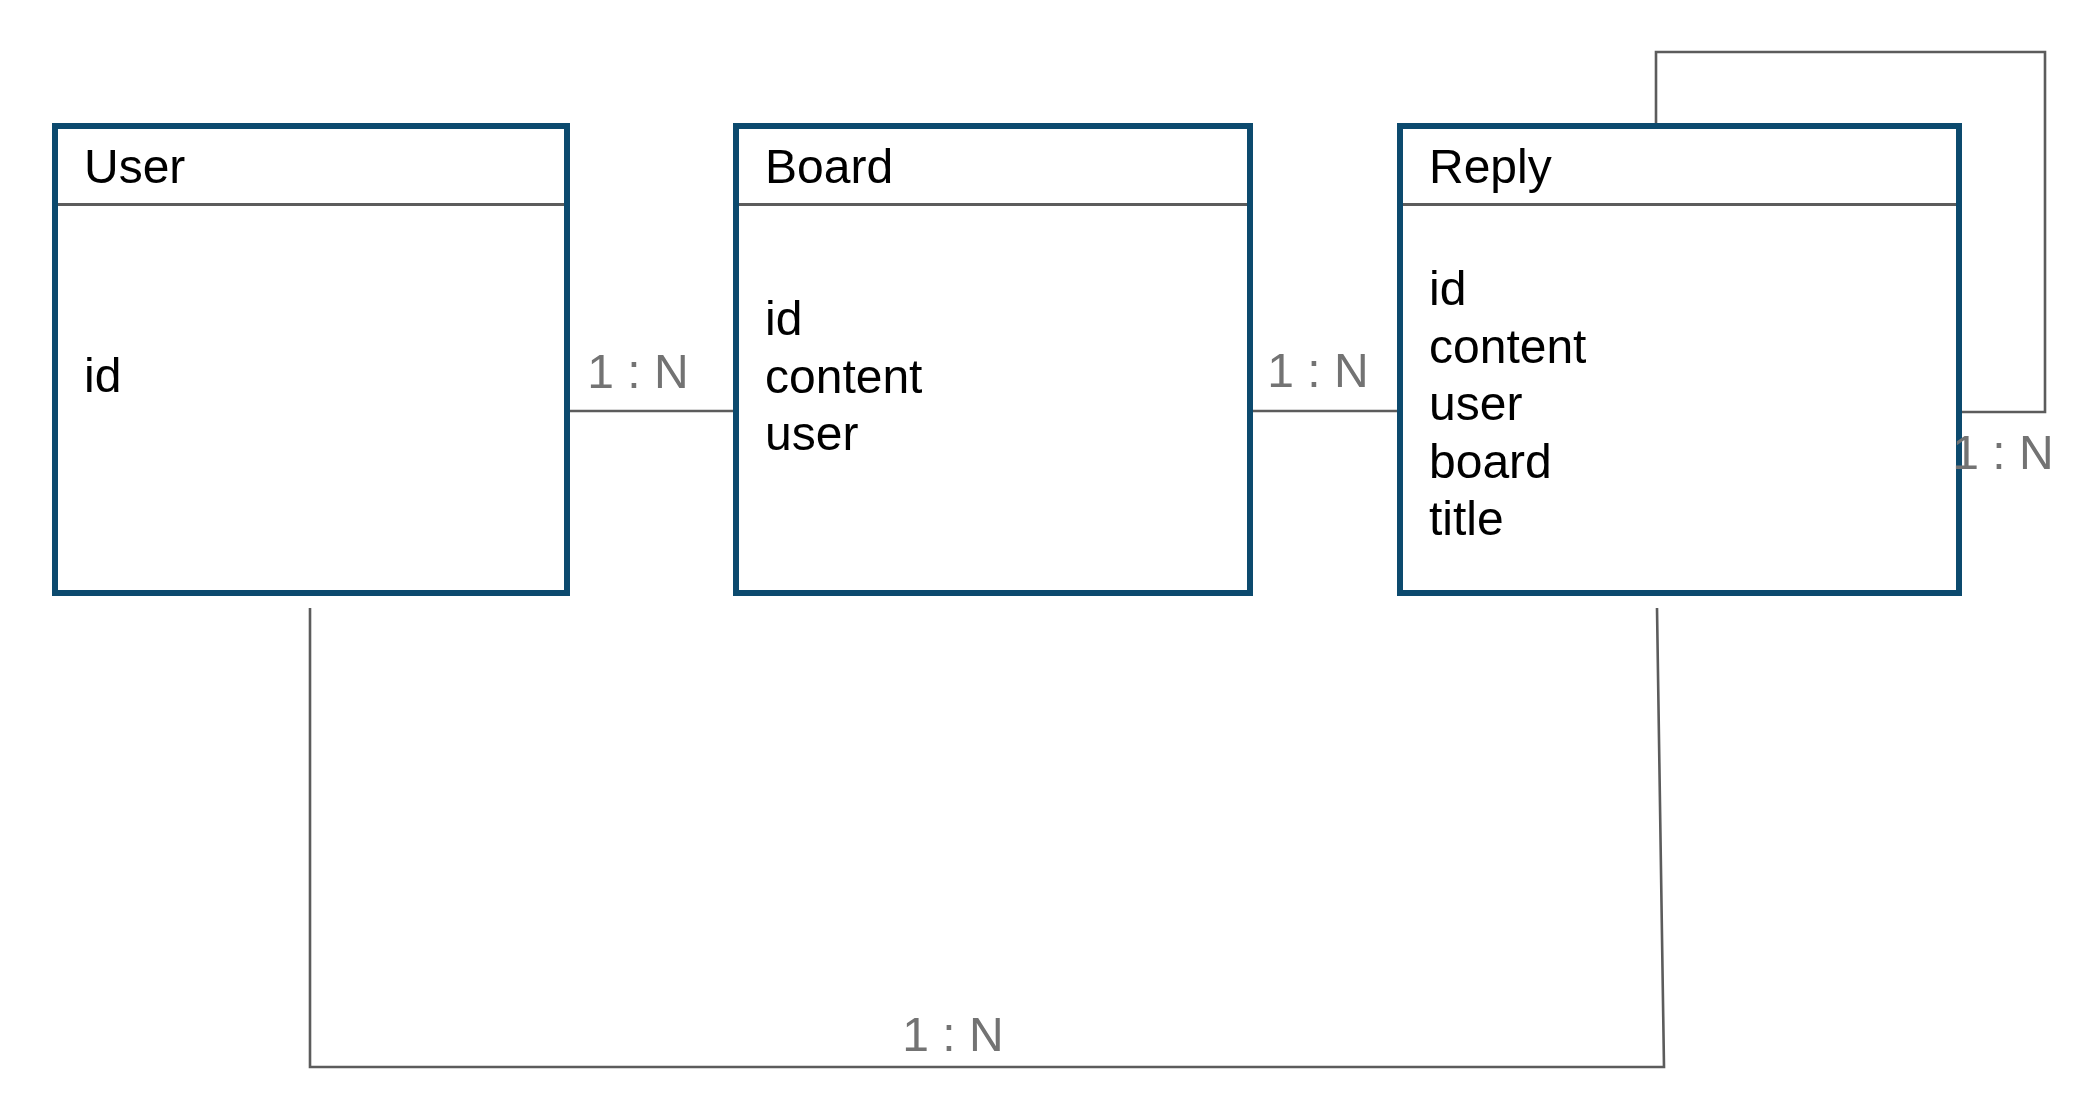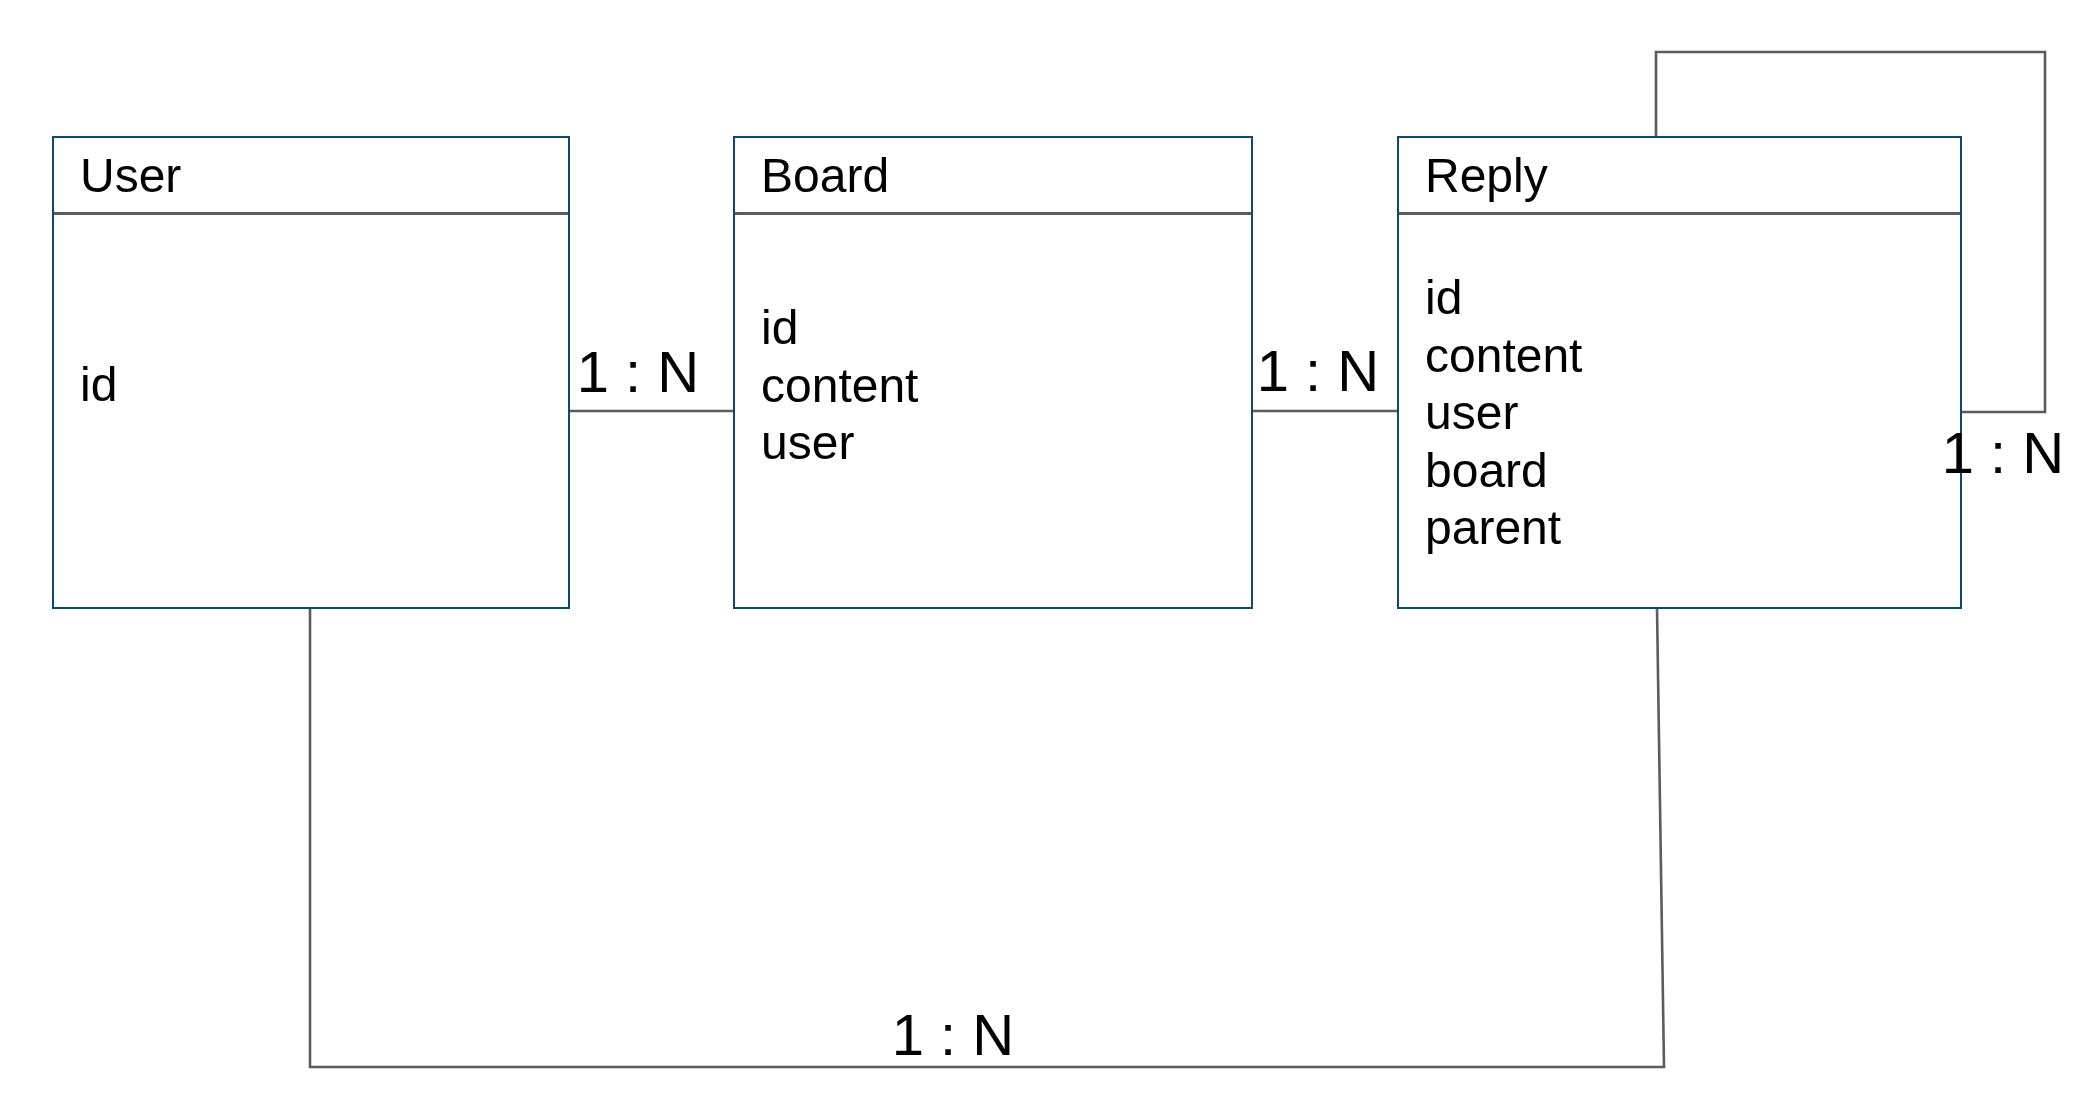--- a/index.html
+++ b/index.html
@@ -25,22 +25,22 @@
   }
   .connectors path {
     fill: none;
     stroke: #5c5c5c;
     stroke-width: 2.6;
   }
   .entity {
     position: absolute;
     width: 518px;
     height: 473px;
-    top: 136px;
-    border: 2px solid #0c4a6e;
+    top: 123px;
+    border: 6px solid #0c4a6e;
     background: #ffffff;
     box-sizing: border-box;
   }
   .entity-header {
     height: 74px;
     border-bottom: 3px solid #5c5c5c;
     display: flex;
     align-items: center;
     padding-left: 26px;
     font-size: 48px;
@@ -56,24 +56,24 @@
     color: #000000;
   }
   #entity-user  { left: 52px; }
   #entity-board { left: 733px; width: 520px; }
   #entity-reply { left: 1397px; width: 565px; }
   #entity-user  .entity-fields { top: 218px; }
   #entity-board .entity-fields { top: 161px; }
   #entity-reply .entity-fields { top: 131px; }
   .rel-label {
     position: absolute;
-    font-size: 58px;
+    font-size: 48px;
     white-space: nowrap;
     transform: translate(-50%, -50%);
-    color: #000000;
+    color: #737373;
   }
   #label-user-board  { left: 638px;  top: 371px; }
   #label-board-reply { left: 1318px; top: 370px; }
   #label-reply-self  { left: 2003px; top: 452px; }
   #label-user-reply  { left: 953px;  top: 1034px; }
 </style>
 </head>
 <body>
 
 <div class="canvas">
@@ -107,21 +107,21 @@
 
   <div class="entity" id="entity-reply">
     <div class="entity-header">
       <span>Reply</span>
     </div>
     <div class="entity-fields">
       <div>id</div>
       <div>content</div>
       <div>user</div>
       <div>board</div>
-      <div>parent</div>
+      <div>title</div>
     </div>
   </div>
 
   <div class="rel-label" id="label-user-board">1 : N</div>
   <div class="rel-label" id="label-board-reply">1 : N</div>
   <div class="rel-label" id="label-reply-self">1 : N</div>
   <div class="rel-label" id="label-user-reply">1 : N</div>
 
 </div>
 

